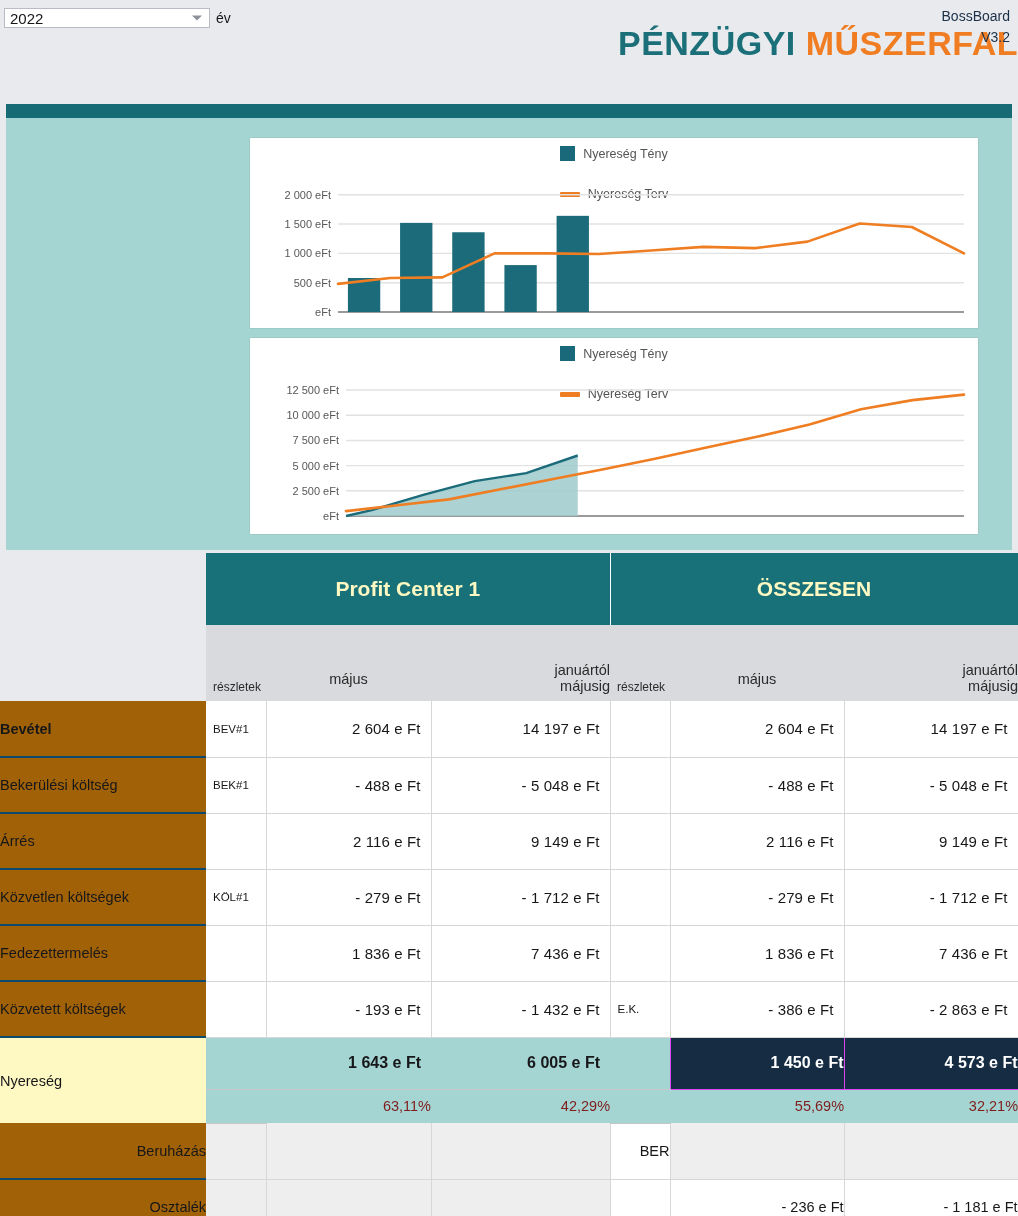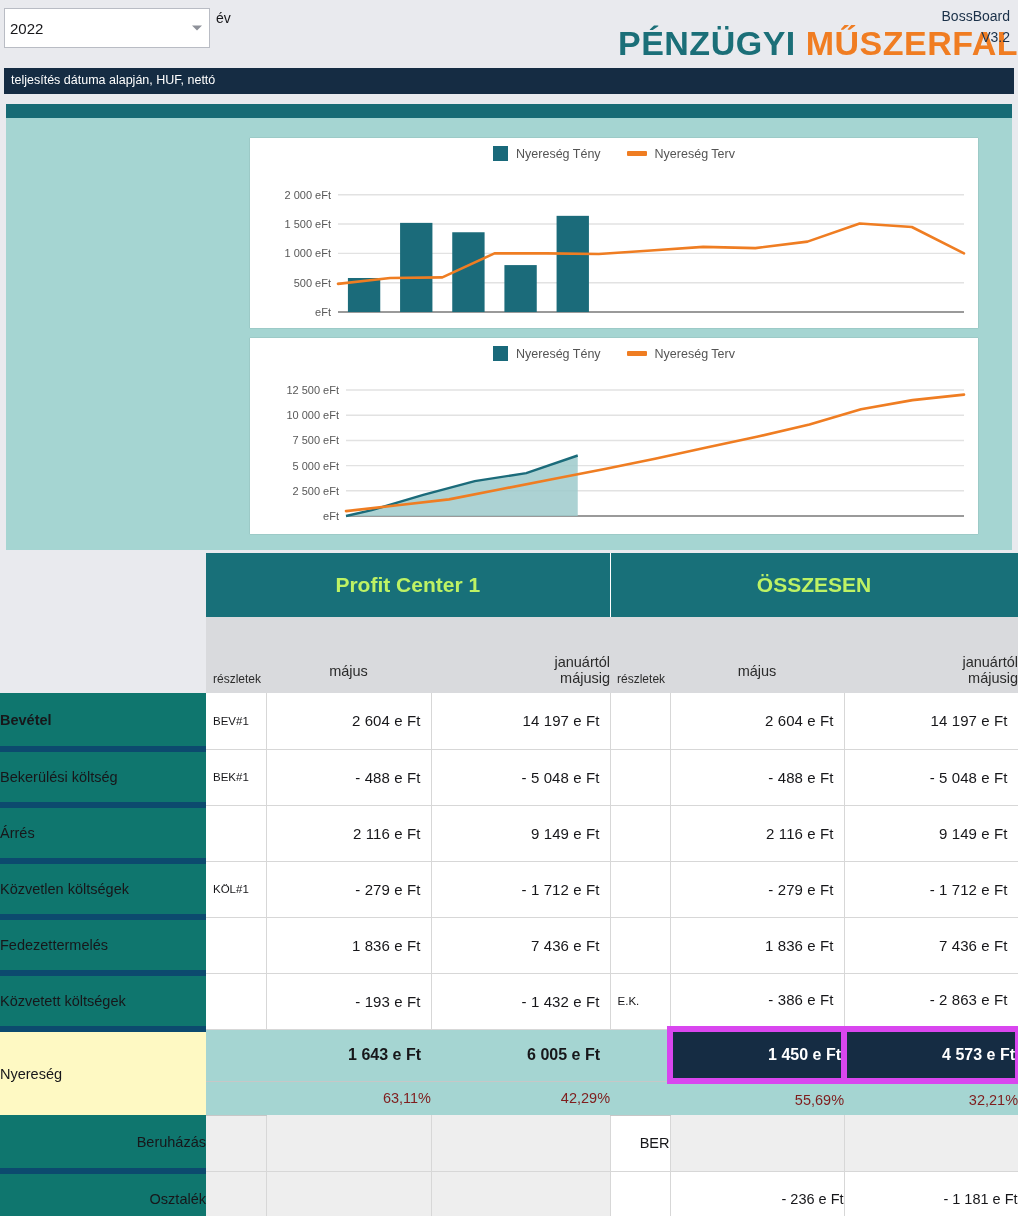--- a/index.html
+++ b/index.html
@@ -11,21 +11,21 @@
   }
   .app{position:relative;width:1018px;height:1216px;background:#e9eaee;}
 
   
   .topbar{position:absolute;left:0;top:0;width:1018px;height:66px;background:#e9eaee;}
   .sel{
     position:absolute;background:#ffffff;border:1px solid #b9bcc4;
     box-sizing:border-box;display:flex;align-items:center;
     font-size:15px;color:#17171a;padding-left:5px;
   }
-  .sel-year{left:4px;top:8px;width:206px;height:40px;}
+  .sel-year{left:4px;top:8px;width:206px;height:20px;}
   .sel-period{left:4px;top:38px;width:339px;height:25px;}
   .chev{position:absolute;right:7px;top:50%;transform:translateY(-50%);
         width:0;height:0;border-left:5px solid transparent;border-right:5px solid transparent;
         border-top:5px solid #8e9199;}
   .ev-label{position:absolute;left:216px;top:10px;font-size:14px;color:#17171a;}
   .title{position:absolute;left:0;top:24px;width:1018px;text-align:right;
          font-size:34px;font-weight:bold;letter-spacing:.5px;}
   .t-a{color:#1b6f78;}
   .t-b{color:#f07d22;}
   .brand{position:absolute;right:8px;top:6px;text-align:right;color:#1a3048;
@@ -37,58 +37,58 @@
 
   
   .tealstrip{position:absolute;left:6px;top:104px;width:1006px;height:14px;background:#176b75;}
   .panel{position:absolute;left:6px;top:118px;width:1006px;height:432px;background:#a5d5d2;}
 
   
   .card{position:absolute;background:#ffffff;box-shadow:0 0 1px rgba(0,0,0,.30);}
   #card1{left:250px;top:138px;width:728px;height:190px;}
   #card2{left:250px;top:338px;width:728px;height:196px;}
   .legend{position:absolute;left:0;top:8px;width:100%;display:flex;justify-content:center;
-          align-items:center;gap:26px;font-size:12.5px;color:#545454;}
+          align-items:center;gap:26px;font-size:12.5px;color:#545454;flex-direction:column;}
   .lg{display:flex;align-items:center;gap:8px;}
   .sw-bar{width:15px;height:15px;background:#19697a;}
   .sw-line{width:20px;height:5px;background:#ef7d22;border-radius:1px;}
   .plot{position:absolute;left:0;right:0;bottom:0;}
   .plot svg{display:block;}
 
   
   .tbl{position:absolute;left:0;top:553px;width:1018px;border-collapse:collapse;
        table-layout:fixed;font-size:14.5px;color:#17171a;}
   .tbl td,.tbl th{padding:0;margin:0;}
   col.c-lab{width:206px;} col.c-d1{width:60px;} col.c-v1{width:165px;} col.c-v2{width:179px;}
   col.c-d2{width:60px;} col.c-v3{width:174px;} col.c-v4{width:174px;}
 
-  .grp{background:#187079;color:#bef264;font-size:21px;font-weight:bold;text-align:center;
-       height:64px;border-right:1px solid #ffffff;}
+  .grp{background:#187079;color:#fef9c3;font-size:21px;font-weight:bold;text-align:center;
+       height:72px;border-right:1px solid #ffffff;}
   .grp.blank{background:#e9eaee;border:none;}
   .subhead{background:#d9dadd;height:62px;vertical-align:bottom;font-size:14.5px;color:#2b2b2b;}
   .subhead.det{font-size:12px;padding:0 0 7px 7px;text-align:left;}
   .subhead.mon{text-align:center;padding-bottom:14px;}
   .subhead.cum{text-align:right;padding-bottom:7px;line-height:16px;}
   .subhead.blank{background:#e9eaee;}
 
-  .rlab{background:#0f766e;padding:0 0 0 7px;font-size:14.5px;color:#17171a;
-        border-bottom:6px solid #0c4a6e;}
+  .rlab{background:#a16207;padding:0 0 0 7px;font-size:14.5px;color:#17171a;
+        border-bottom:2px solid #0c4a6e;}
   .rlab.bold{font-weight:bold;}
   .cell{background:#ffffff;border-bottom:1px solid #d7d7d7;border-right:1px solid #d7d7d7;}
   .cell.det{font-size:11.5px;padding-left:7px;color:#17171a;}
   .cell.num{text-align:right;padding-right:10px;font-size:15px;letter-spacing:.1px;}
   tr.r{height:56px;}
   tr.rtall{height:56px;text-align:right;}
 
   
   .hl{background:#a5d5d2;border-bottom:1px solid #c7c7c7;}
   .hl.num{text-align:right;padding-right:10px;font-weight:bold;font-size:16px;}
   .hl-lab{background:#fef9c3;font-weight:normal;padding-left:7px;}
   .navycell{background:#152c43;color:#ffffff;font-weight:bold;text-align:right;
-            padding-right:10px;font-size:16px;border:6px solid #d946ef;}
+            padding-right:10px;font-size:16px;border:1px solid #d946ef;}
   .pct{text-align:right;padding-right:10px;font-size:14.5px;color:#7f1d1d;background:#a5d5d2;}
 
   .greycell{background:#eeeeee;border-bottom:1px solid #d7d7d7;border-right:1px solid #d7d7d7;}
   .whitecell{background:#ffffff;border-bottom:1px solid #d7d7d7;border-right:1px solid #d7d7d7;}
 </style>
 </head>
 <body>
 
 <div class="app">
 
@@ -101,23 +101,20 @@
     <div class="title">
       <span class="t-a">PÉNZÜGYI</span>
       <span class="t-b">MŰSZERFAL</span>
     </div>
     <div class="brand">
       <div>BossBoard</div>
       <div>V3.2</div>
     </div>
   </div>
 
-  <div class="subbar">
-    <span>teljesítés dátuma alapján, HUF, nettó</span>
-  </div>
 
   <div class="tealstrip"></div>
   <div class="panel"></div>
 
   <div class="card" id="card1">
     <div class="legend">
       <span class="lg">
         <span class="sw-bar"></span>
         <span>Nyereség Tény</span>
       </span>

